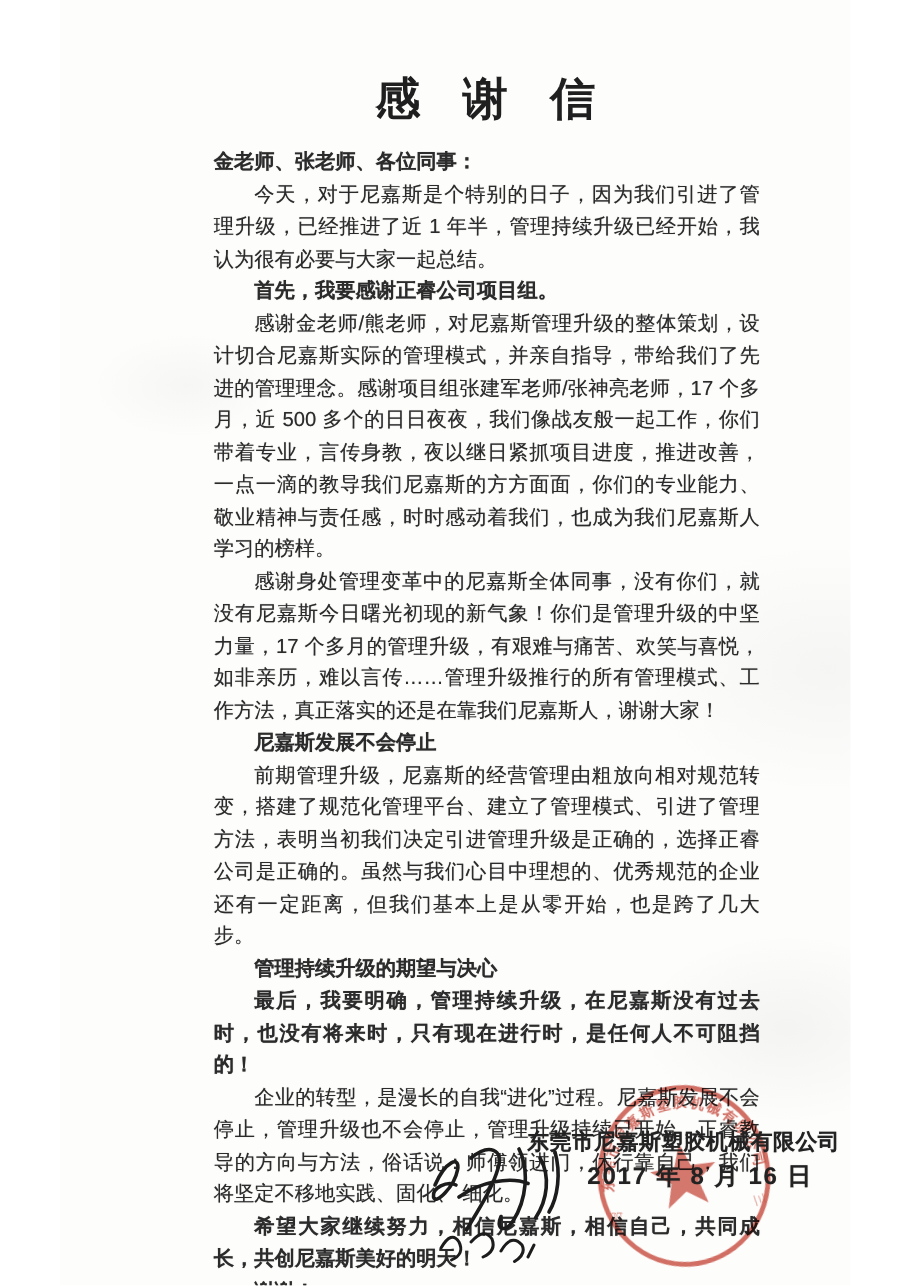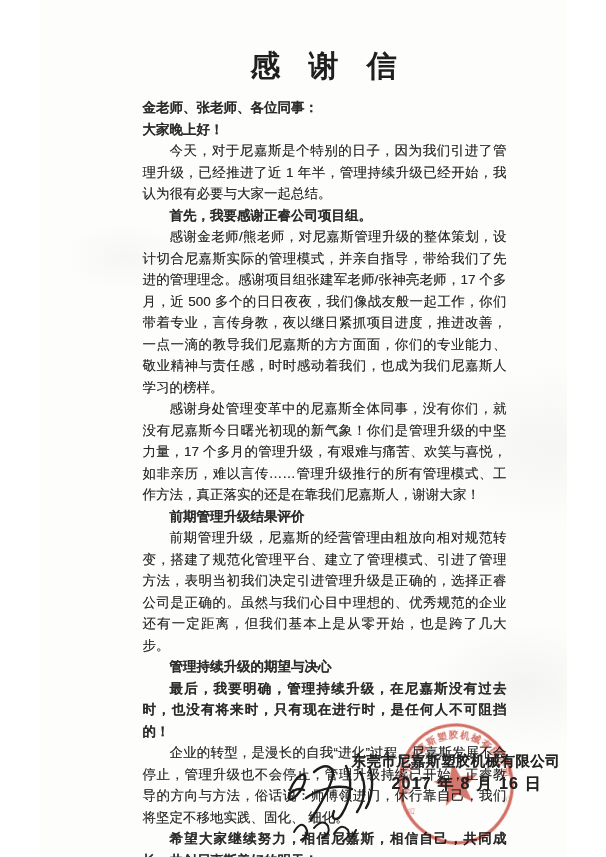--- a/index.html
+++ b/index.html
@@ -85,27 +85,26 @@
 </style>
 </head>
 <body>
 
 <div class="page">
 
   <h1 class="title">感 谢 信</h1>
 
   <div class="body-text">
     <p class="salutation">金老师、张老师、各位同事：</p>
-    <p class="greeting">大家晚上好！</p>
     <div id="paragraphs">
         <p class="para">今天，对于尼嘉斯是个特别的日子，因为我们引进了管理升级，已经推进了近 1 年半，管理持续升级已经开始，我认为很有必要与大家一起总结。</p>
         <p class="para bold">首先，我要感谢正睿公司项目组。</p>
         <p class="para">感谢金老师/熊老师，对尼嘉斯管理升级的整体策划，设计切合尼嘉斯实际的管理模式，并亲自指导，带给我们了先进的管理理念。感谢项目组张建军老师/张神亮老师，17 个多月，近 500 多个的日日夜夜，我们像战友般一起工作，你们带着专业，言传身教，夜以继日紧抓项目进度，推进改善，一点一滴的教导我们尼嘉斯的方方面面，你们的专业能力、敬业精神与责任感，时时感动着我们，也成为我们尼嘉斯人学习的榜样。</p>
         <p class="para">感谢身处管理变革中的尼嘉斯全体同事，没有你们，就没有尼嘉斯今日曙光初现的新气象！你们是管理升级的中坚力量，17 个多月的管理升级，有艰难与痛苦、欢笑与喜悦，如非亲历，难以言传……管理升级推行的所有管理模式、工作方法，真正落实的还是在靠我们尼嘉斯人，谢谢大家！</p>
-        <p class="para bold">前期管理升级结果评价</p>
+        <p class="para bold">尼嘉斯发展不会停止</p>
         <p class="para">前期管理升级，尼嘉斯的经营管理由粗放向相对规范转变，搭建了规范化管理平台、建立了管理模式、引进了管理方法，表明当初我们决定引进管理升级是正确的，选择正睿公司是正确的。虽然与我们心目中理想的、优秀规范的企业还有一定距离，但我们基本上是从零开始，也是跨了几大步。</p>
         <p class="para bold">管理持续升级的期望与决心</p>
         <p class="para bold">最后，我要明确，管理持续升级，在尼嘉斯没有过去时，也没有将来时，只有现在进行时，是任何人不可阻挡的！</p>
         <p class="para">企业的转型，是漫长的自我“进化”过程。尼嘉斯发展不会停止，管理升级也不会停止，管理升级持续已开始，正睿教导的方向与方法，俗话说：师傅领进门，休行靠自己，我们将坚定不移地实践、固化、 细化。</p>
         <p class="para bold">希望大家继续努力，相信尼嘉斯，相信自己，共同成长，共创尼嘉斯美好的明天！</p>
         <p class="para bold">谢谢！</p>
       </div>
   </div>
 
   <div class="sign-block">

